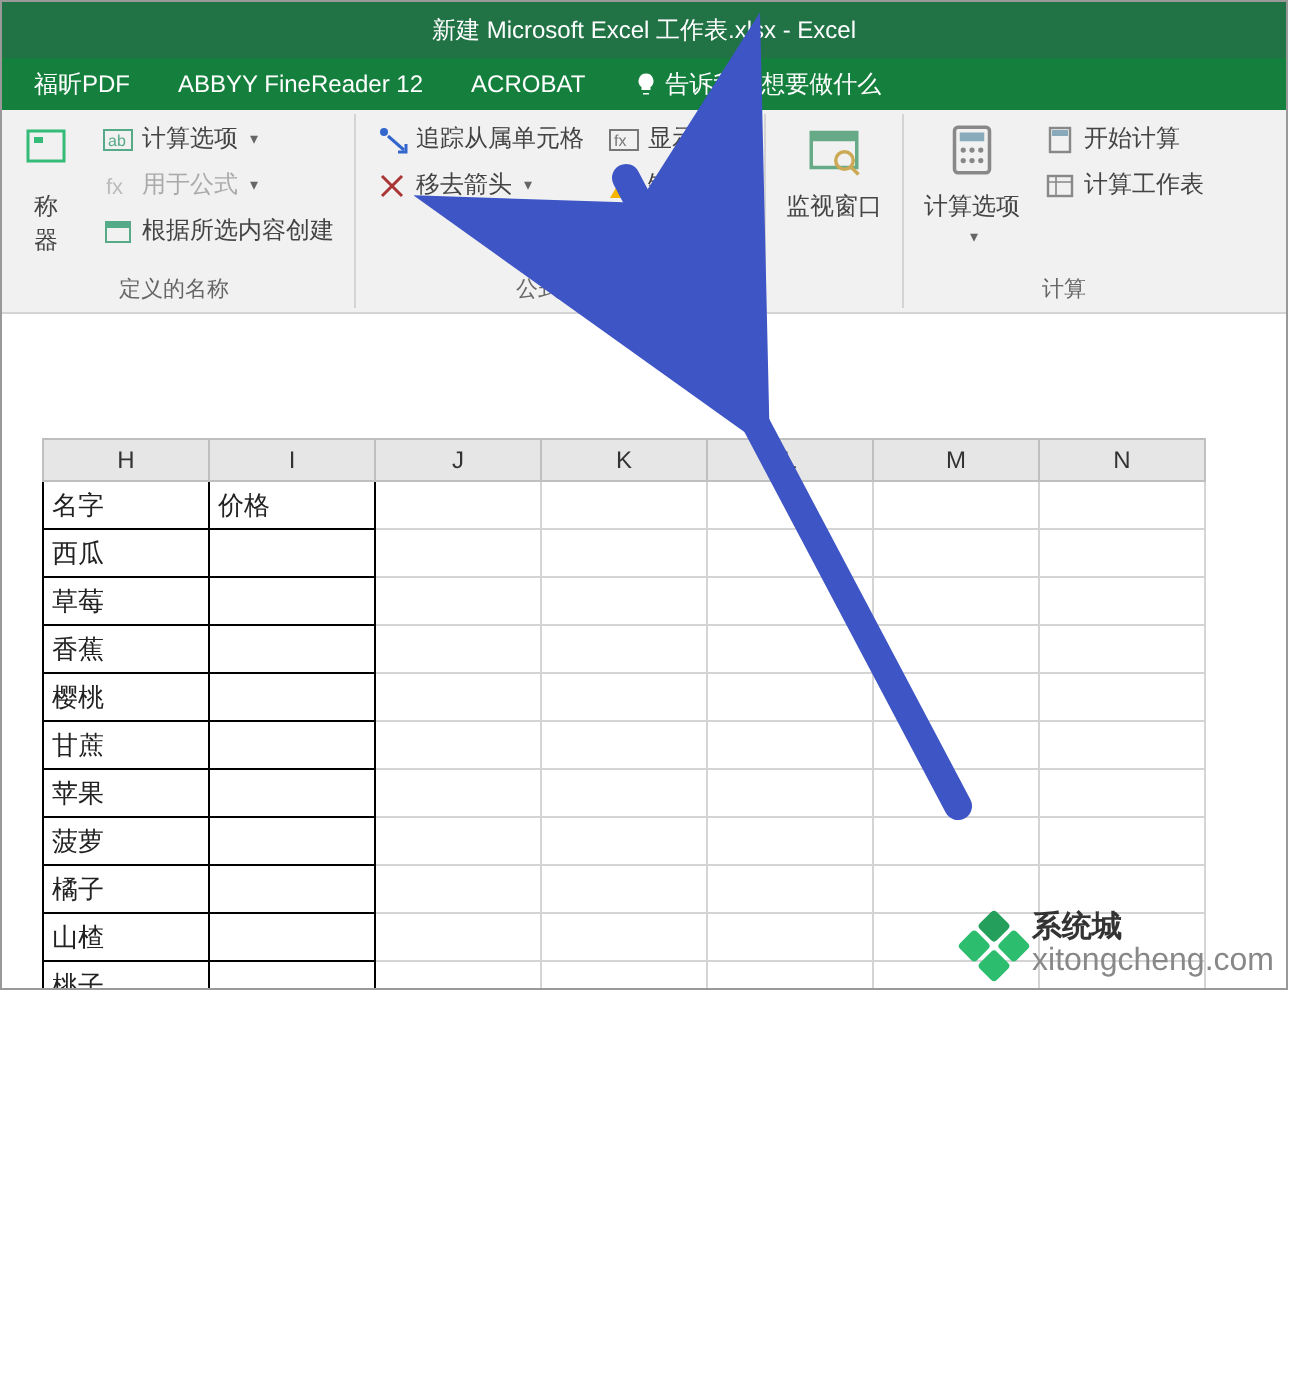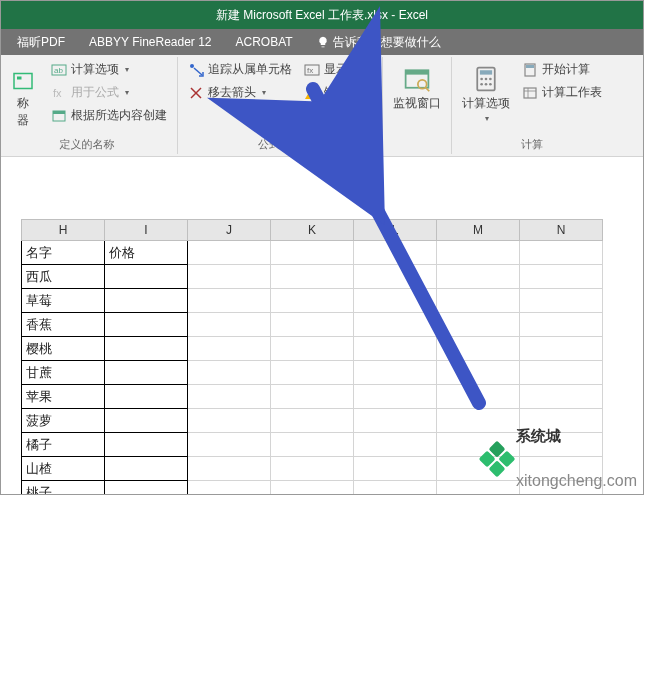--- a/index.html
+++ b/index.html
@@ -25,21 +25,21 @@
   .titlebar {
     background: #217346;
     color: #fff;
     height: 28px;
     display: flex;
     align-items: center;
     justify-content: center;
     font-size: 12px;
   }
   .menubar {
-    background: #737373;
+    background: #15803d;
     color: #fff;
     height: 26px;
     display: flex;
     align-items: center;
     padding: 0 4px;
   }
   .menu-item {
     padding: 4px 12px;
     font-size: 12px;
     cursor: pointer;
@@ -94,21 +94,21 @@
     font-size: 12px;
     color: #444;
     cursor: pointer;
     white-space: nowrap;
   }
   .rb-btn.disabled { color: #aaa; }
   .rb-icon {
     width: 16px;
     height: 16px;
     display: inline-flex;
-    align-items: flex-end;
+    align-items: flex-start;
     justify-content: center;
     flex-shrink: 0;
   }
   .rb-big {
     display: flex;
     flex-direction: column;
     align-items: center;
     justify-content: flex-start;
     padding: 2px 4px;
     font-size: 12px;
@@ -182,21 +182,21 @@
     grid-template-columns: 12px 12px;
     grid-template-rows: 12px 12px;
     transform: rotate(45deg);
     gap: 2px;
   }
   .watermark .logo span {
     background: #2dbd6e;
     border-radius: 2px;
   }
   .watermark .logo span:nth-child(1){ background:#25a05c;}
-  .watermark .txt { display:flex; flex-direction:column; line-height:1.1;gap:28px;}
+  .watermark .txt { display:flex; flex-direction:column; line-height:1.1;}
   .watermark .txt .cn{ font-weight:bold; font-size:15px; color:#333;}
   .watermark .txt .en{ font-size:16px; color:#888;}
 </style>
 </head>
 <body>
 
 <div class="window">
 
   <div class="titlebar">
     <span>新建 Microsoft Excel 工作表.xlsx - Excel</span>

